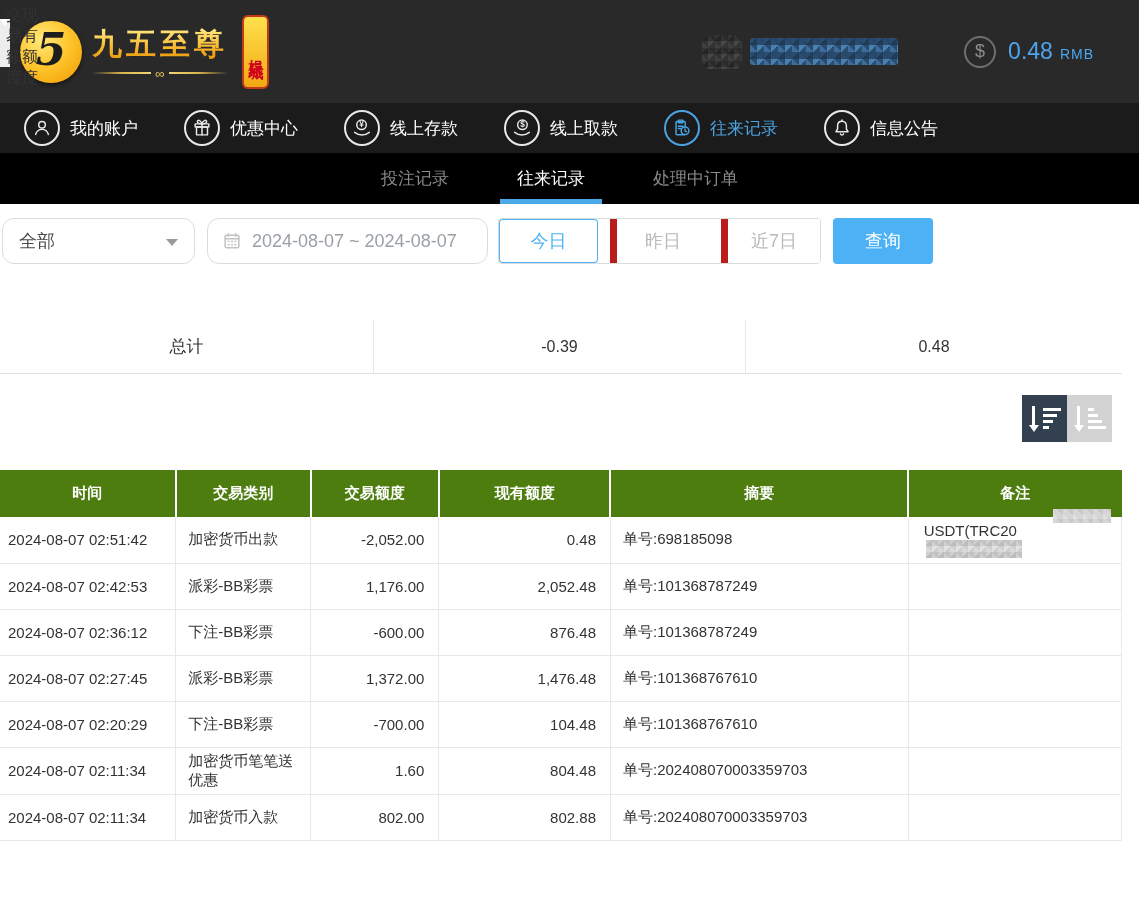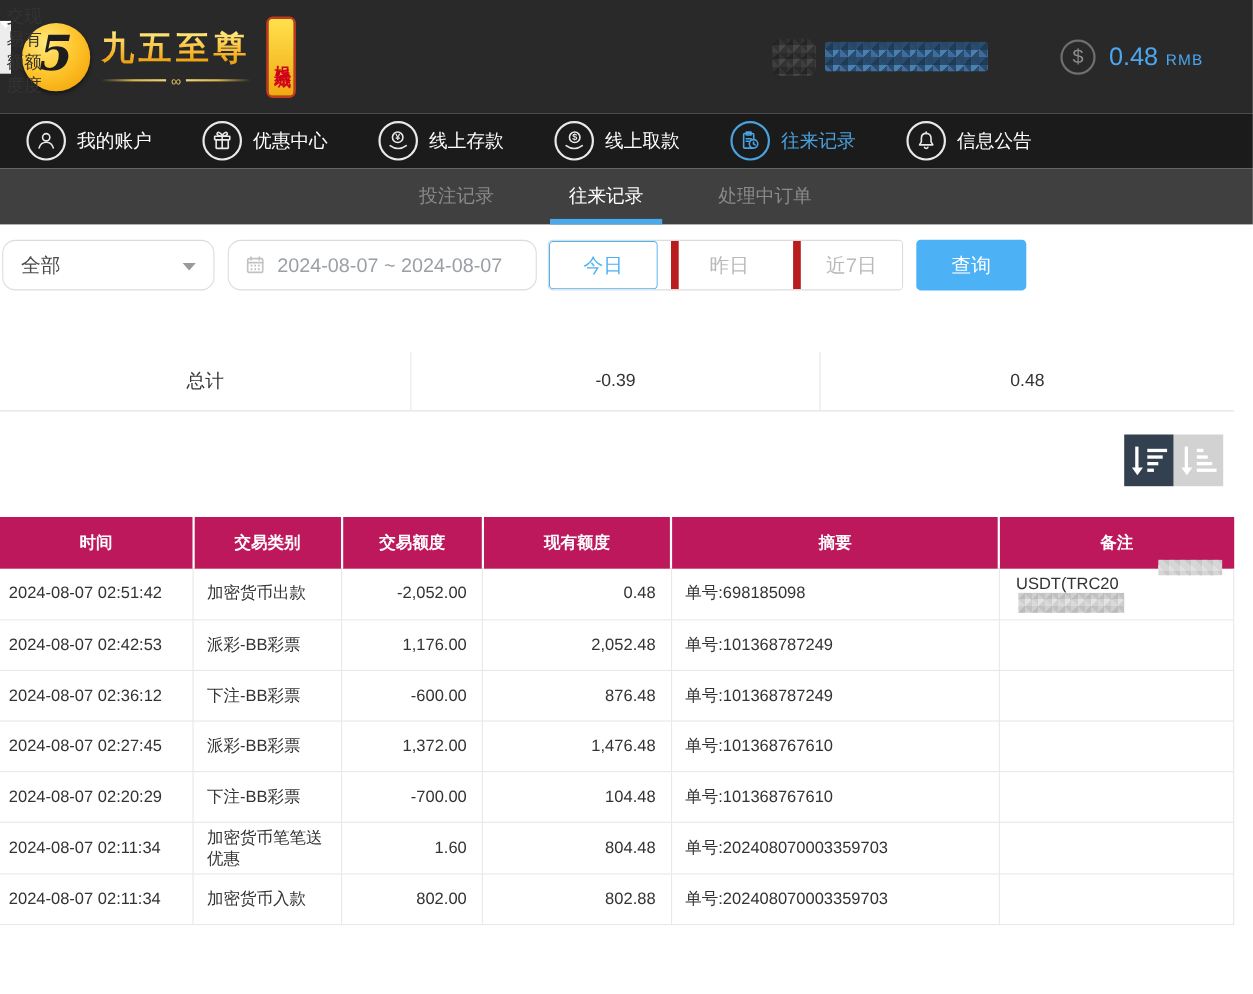--- a/index.html
+++ b/index.html
@@ -45,21 +45,21 @@
   .main-nav { height:50px; background:#1b1b1b; display:flex; align-items:center; padding-left:24px; gap:46px; }
   .nav-item { display:flex; align-items:center; gap:10px; color:#fff; font-size:17px; cursor:pointer; }
   .nav-ring { width:36px; height:36px; border-radius:50%; border:2px solid #e9e9e9; display:flex; align-items:center; justify-content:center; }
   .nav-ring svg { width:22px; height:22px; stroke:#e9e9e9; fill:none; stroke-width:1.6; stroke-linecap:round; stroke-linejoin:round; }
   .nav-item.active { color:#4aa3e0; }
   .nav-item.active .nav-ring { border-color:#4aa3e0; }
   .nav-item.active .nav-ring svg { stroke:#4aa3e0; }
   .nav-ring svg text { stroke:none; fill:#e9e9e9; font-size:9px; font-weight:bold; }
 
   
-  .subnav { height:51px; background:#404040; display:flex; align-items:center; justify-content:center; gap:40px; padding-right:20px; }
+  .subnav { height:51px; background:#000000; display:flex; align-items:center; justify-content:center; gap:40px; padding-right:20px; }
   .tab { position:relative; height:51px; display:flex; align-items:center; padding:0 14px; color:#8a8a8a; font-size:17px; cursor:pointer; }
   .tab.active { color:#fff; }
   .tab.active::after { content:""; position:absolute; left:-3px; right:-3px; bottom:0; height:5px; background:#49a9e9; }
 
   
   .filters { display:flex; align-items:center; padding:14px 0 0 2px; }
   .ctrl { height:46px; border:1px solid #dcdcdc; border-radius:12px; background:#fff; display:flex; align-items:center; }
   .type-select { width:193px; padding:0 16px; font-size:18px; color:#4a4a4a; position:relative; cursor:pointer; }
   .caret { position:absolute; right:16px; top:20px; width:0; height:0; border-left:6px solid transparent; border-right:6px solid transparent; border-top:7px solid #9a9a9a; }
   .date-input { width:281px; margin-left:12px; padding:0 14px; gap:10px; color:#9aa0a6; font-size:18px; cursor:pointer; }
@@ -90,21 +90,21 @@
   .s-head { position:absolute; left:0; top:19px; width:0; height:0; border-left:5px solid transparent; border-right:5px solid transparent; border-top:7px solid #fff; }
   .s-bars { display:flex; flex-direction:column; gap:3px; align-items:flex-start; }
   .s-bars i { display:block; height:3px; background:#fff; }
   .sort-desc .s-bars i:nth-child(1){width:18px;} .sort-desc .s-bars i:nth-child(2){width:14px;}
   .sort-desc .s-bars i:nth-child(3){width:10px;} .sort-desc .s-bars i:nth-child(4){width:6px;}
   .sort-asc  .s-bars i:nth-child(1){width:6px;}  .sort-asc  .s-bars i:nth-child(2){width:10px;}
   .sort-asc  .s-bars i:nth-child(3){width:14px;} .sort-asc  .s-bars i:nth-child(4){width:18px;}
 
   
   .tx-table { width:1122px; margin-top:28px; border-collapse:collapse; font-size:15px; color:#333; }
-  .tx-table th { background:#be185d; color:#fff; font-weight:bold; height:47px; border-left:2px solid #fff; font-size:15px; }
+  .tx-table th { background:#4d7c0f; color:#fff; font-weight:bold; height:47px; border-left:2px solid #fff; font-size:15px; }
   .tx-table th:first-child { border-left:none; }
   .tx-table td { border:1px solid #e8e8e8; border-top:none; height:46px; padding:4px 12px; }
   .tx-table td:first-child { border-left:none; padding-left:8px; }
   .tx-table tr td:last-child { border-right:1px solid #e8e8e8; }
   .col-time{width:173px;} .col-type{width:133px;} .col-amt{width:126px;} .col-bal{width:169px;} .col-sum{width:293px;} .col-note{width:210px;}
   td.num { text-align:right; padding-right:14px; }
   td.note-cell { position:relative; padding-left:15px; }
   .px-note { display:inline-block; vertical-align:middle; width:96px; height:18px; margin-left:2px; background-color:#cfcfcf;
     background-image:linear-gradient(45deg,#dadada 26%,transparent 26%,transparent 74%,#c2c2c2 74%),
                      linear-gradient(135deg,#e3e3e3 26%,transparent 26%,transparent 74%,#bcbcbc 74%);

